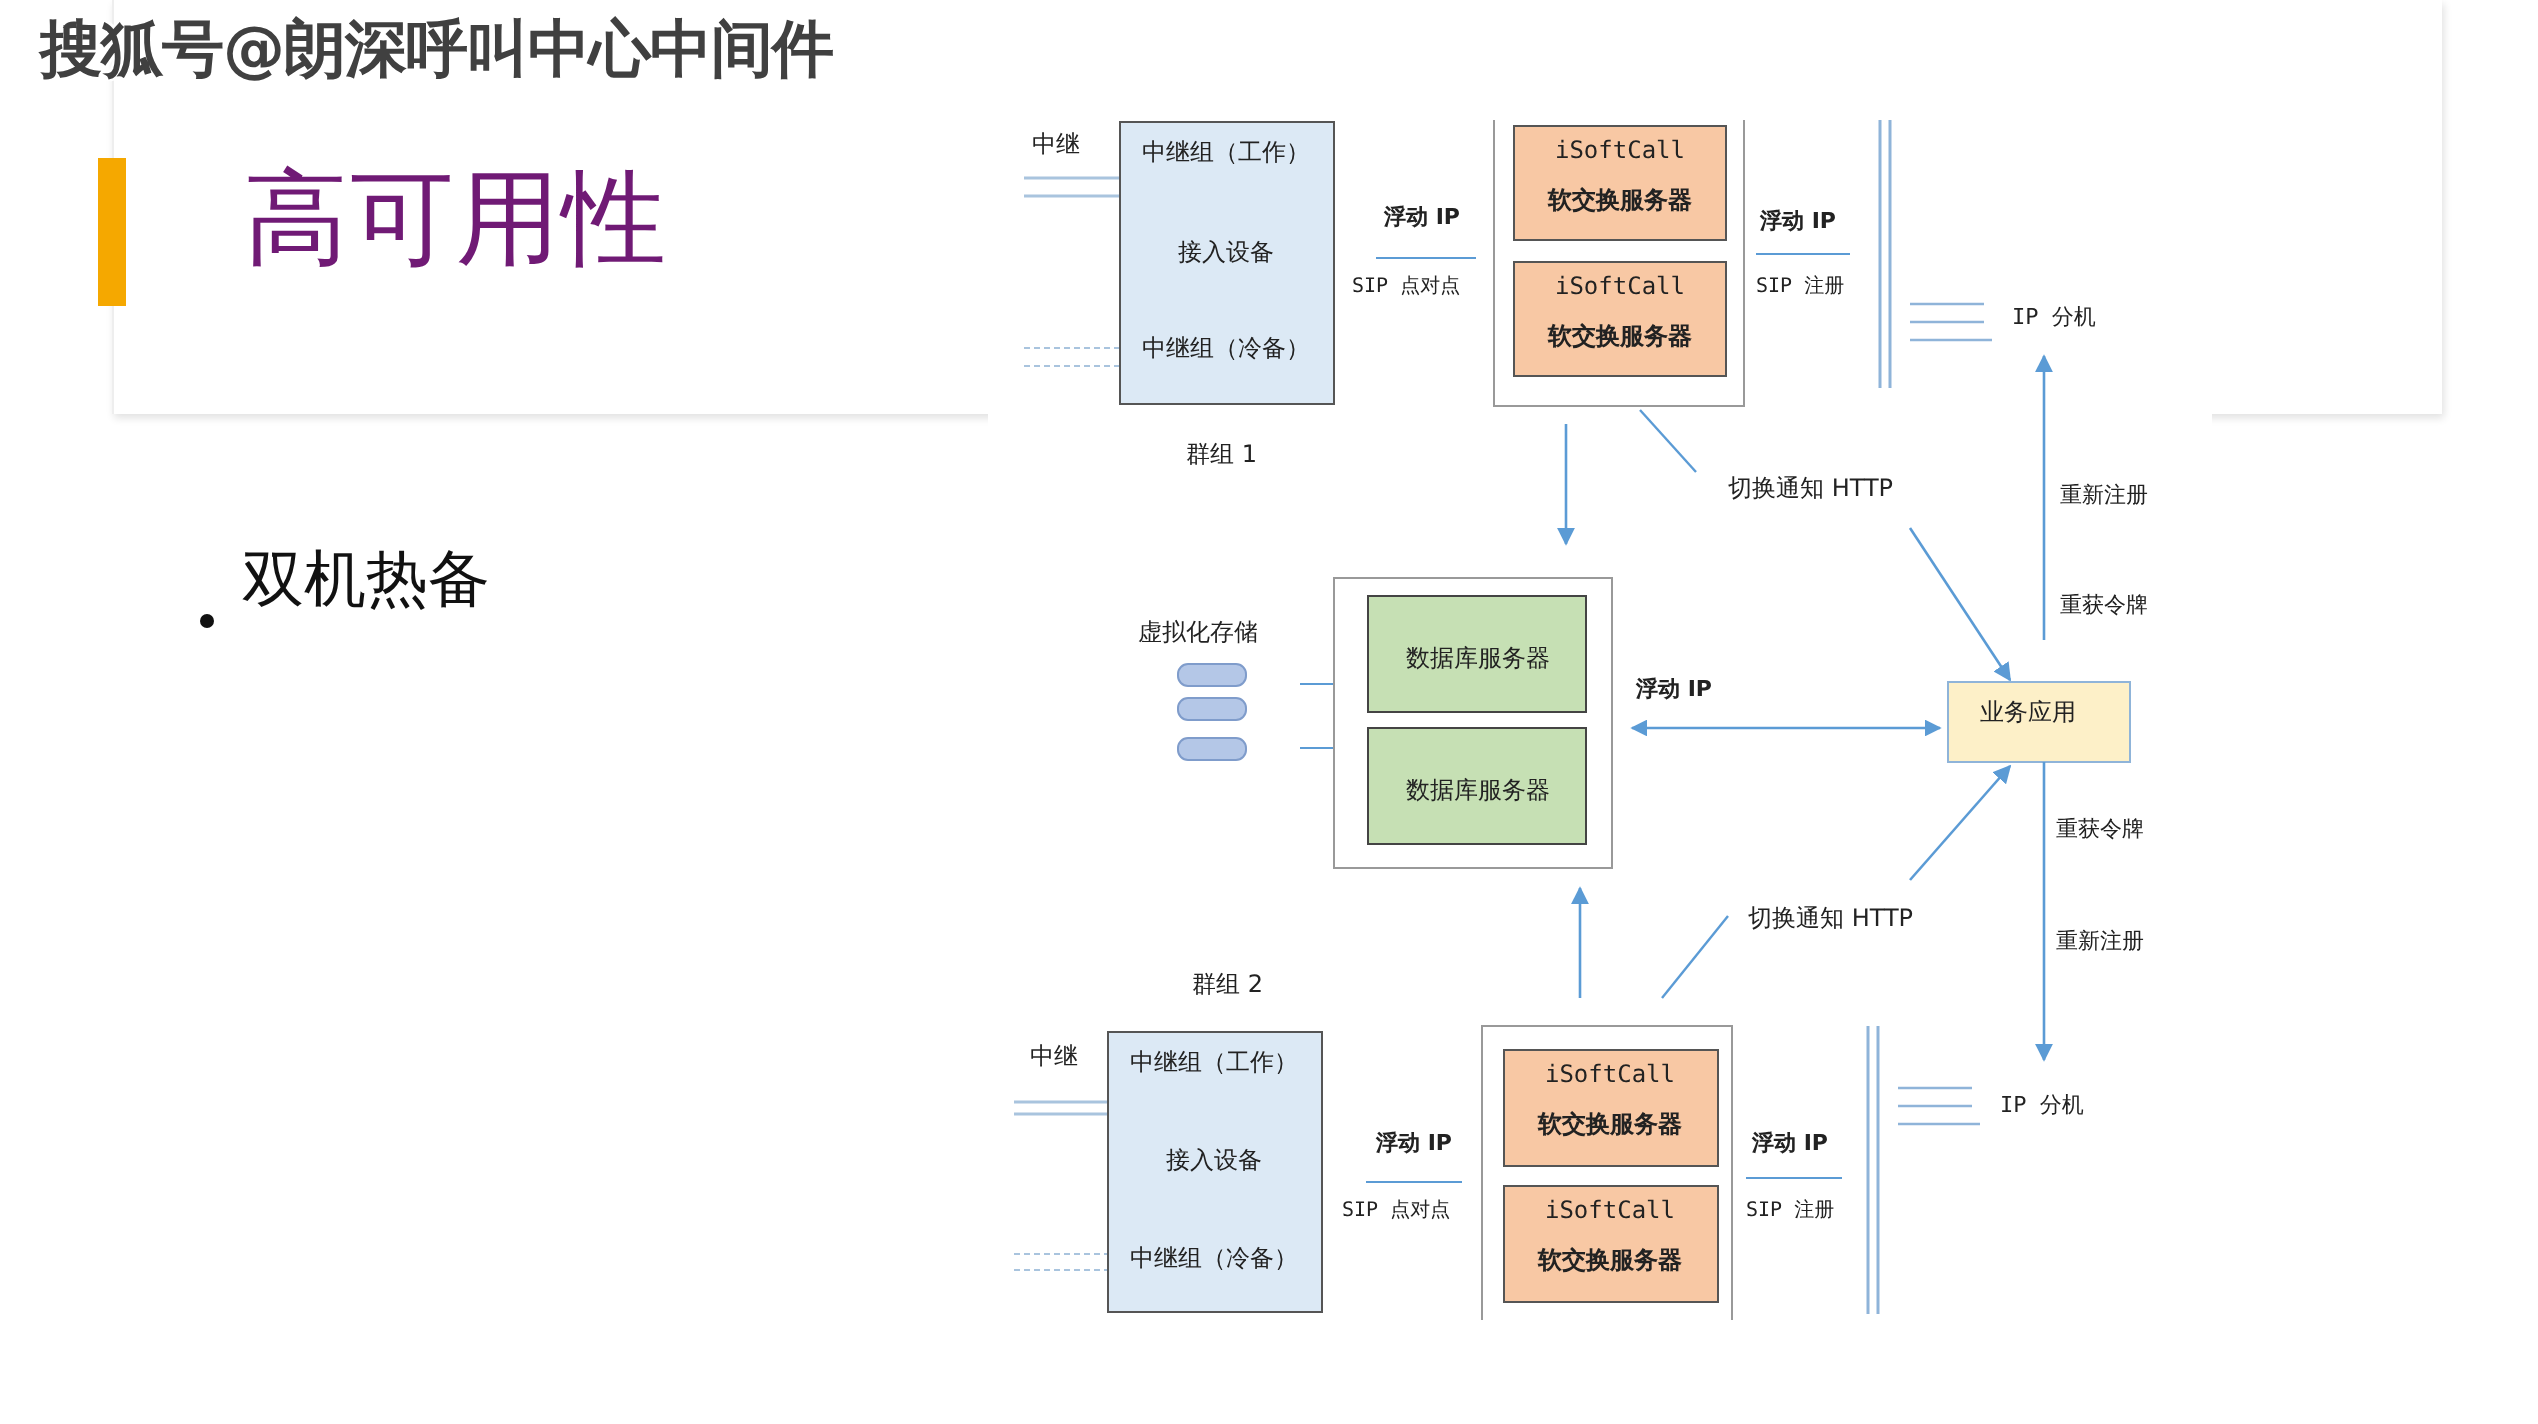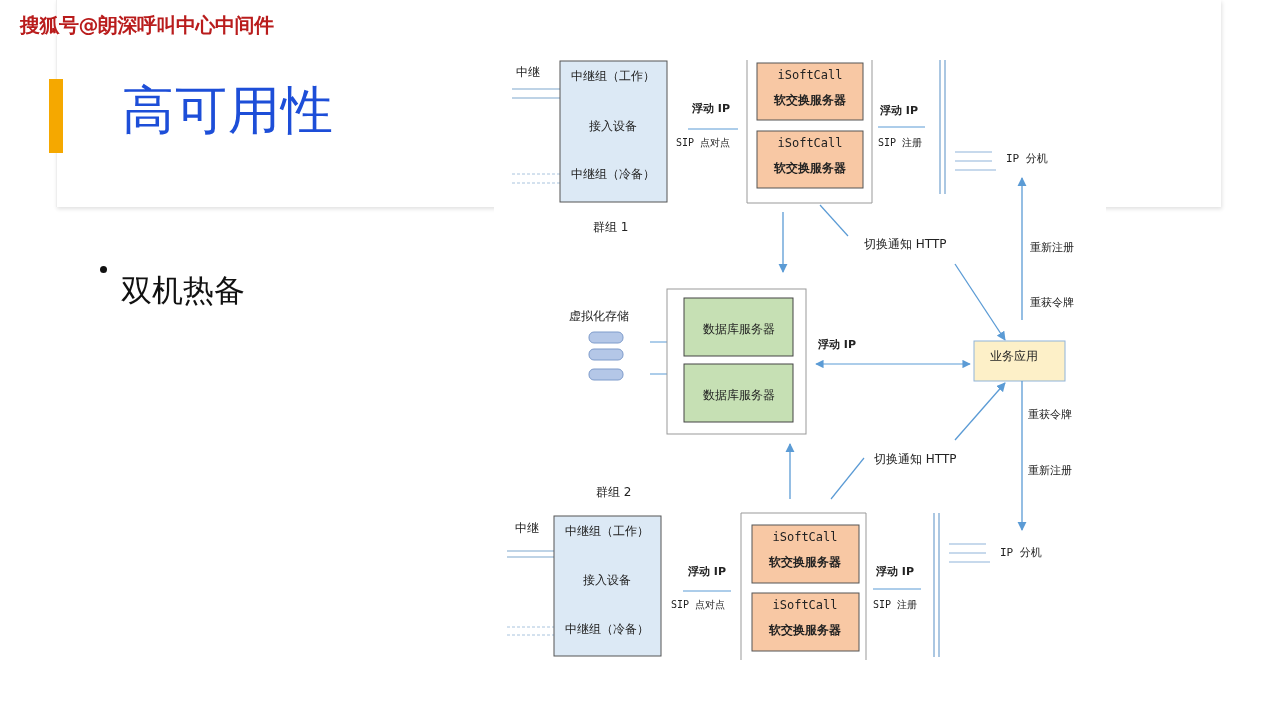--- a/index.html
+++ b/index.html
@@ -7,29 +7,29 @@
     body { position: relative; font-family: "DejaVu Sans", "Liberation Sans", sans-serif; color: #111; }
 
     .header-card {
       position: absolute; left: 56px; top: 0; width: 1165px; height: 207px;
       background: #fff; box-shadow: 1px 2px 4px rgba(0,0,0,0.12);
       border-left: 1px solid #eee;
     }
     .accent-bar { position: absolute; left: 49px; top: 79px; width: 14px; height: 74px; background: #f5a800; }
     .title {
       position: absolute; left: 122px; top: 78px; font-size: 52px; font-weight: 400;
-      letter-spacing: 1px; color: #1d4ed8; line-height: 64px;
+      letter-spacing: 1px; color: #701a75; line-height: 64px;
     }
     .watermark {
-      position: absolute; left: 20px; top: 10px; font-size: 20px; font-weight: 700; color: #b91c1c;
+      position: absolute; left: 20px; top: 10px; font-size: 31px; font-weight: 700; color: #404040;
       text-shadow: 1px 1px 0 #fff, -1px -1px 0 #fff, 1px -1px 0 #fff, -1px 1px 0 #fff;
       letter-spacing: -0.5px; line-height: 30px;
     }
     .bullets { position: absolute; left: 100px; top: 266px; list-style: none; }
-    .bullets li { font-size: 31px; line-height: 48px; color: #111; display: flex; align-items: flex-start; }
+    .bullets li { font-size: 31px; line-height: 48px; color: #111; display: flex; align-items: flex-end; }
     .bullets li .dot { display: inline-block; width: 7px; height: 7px; border-radius: 50%; background: #111; margin-right: 14px; }
 
     .diagram-panel { position: absolute; left: 494px; top: 58px; width: 612px; height: 612px; background: #fff; }
     svg.diagram { position: absolute; left: 0; top: 0; width: 1269px; height: 712px; overflow: visible; }
     .dtext { font-family: "DejaVu Sans", "Liberation Sans", sans-serif; fill: #222; }
     .mono { font-family: "DejaVu Sans Mono", "Liberation Mono", monospace; }
   </style>
 </head>
 <body>
 

